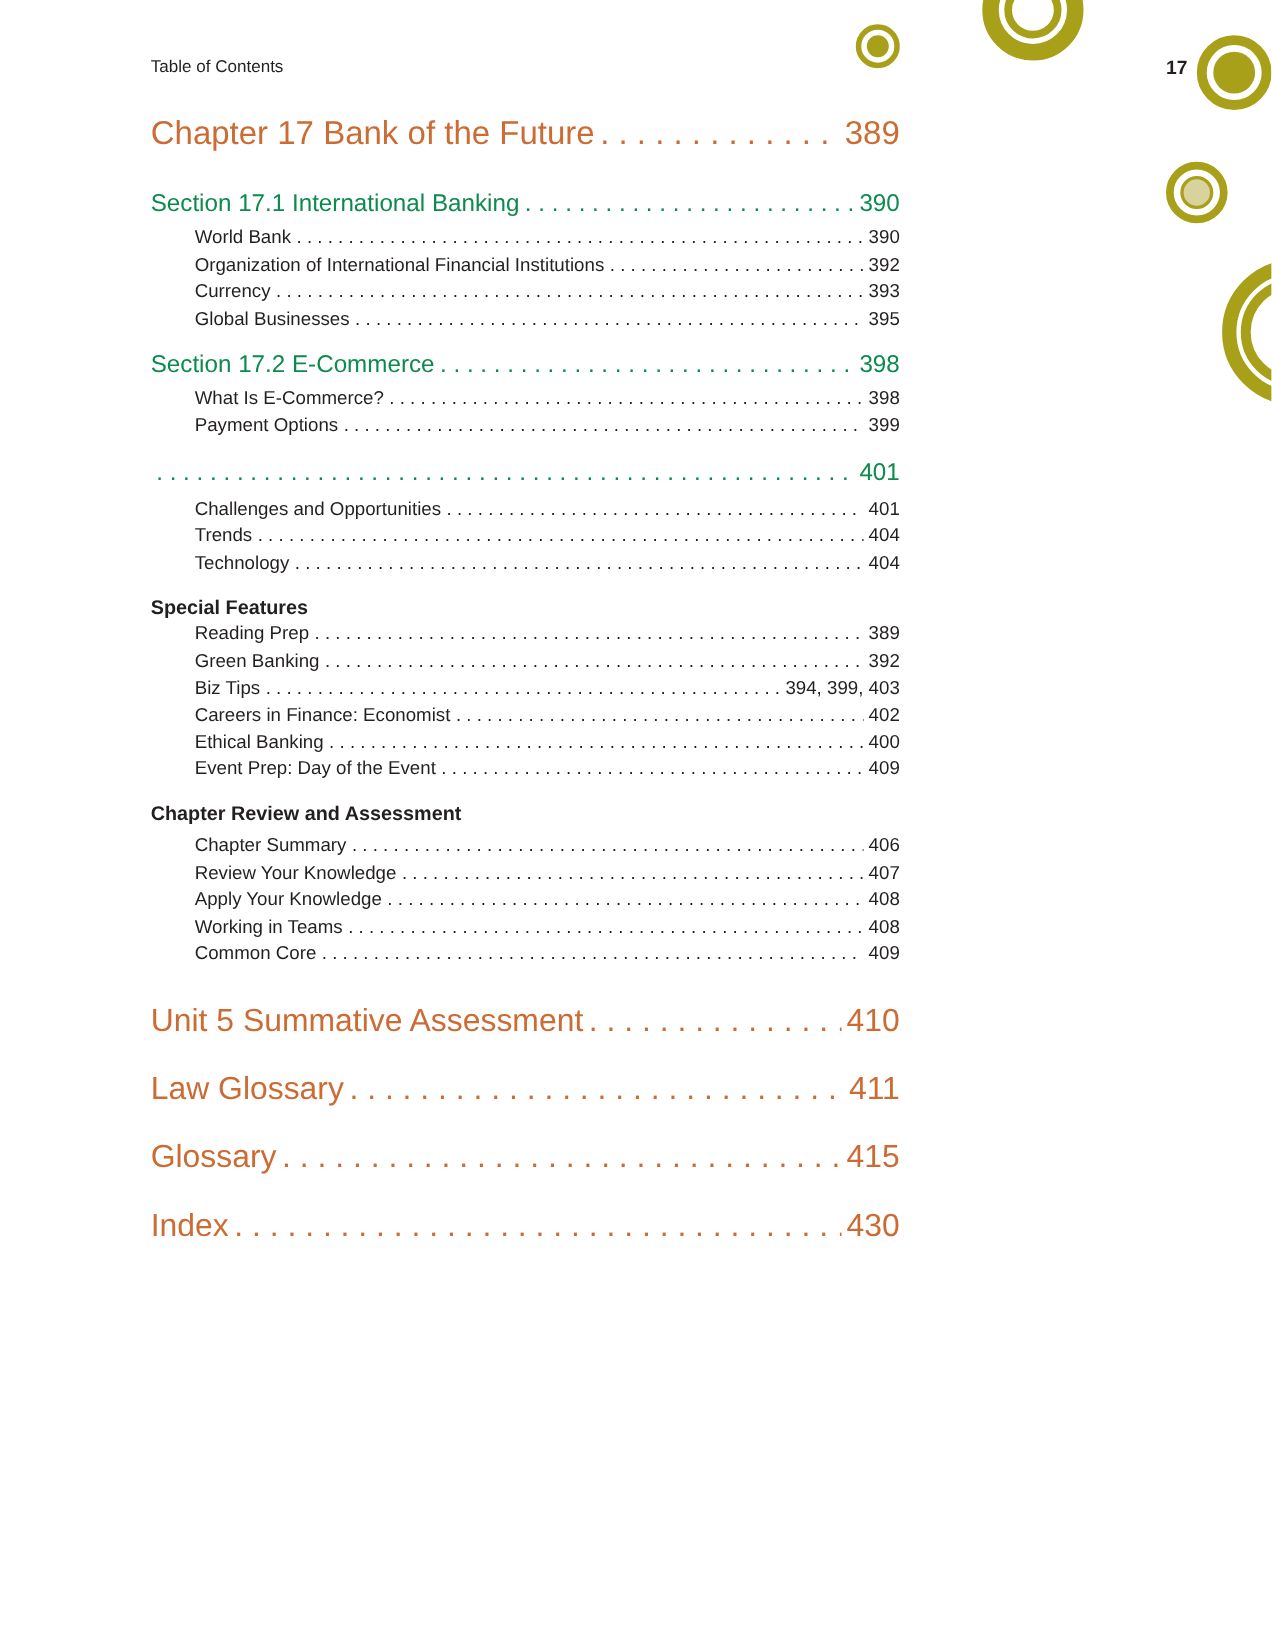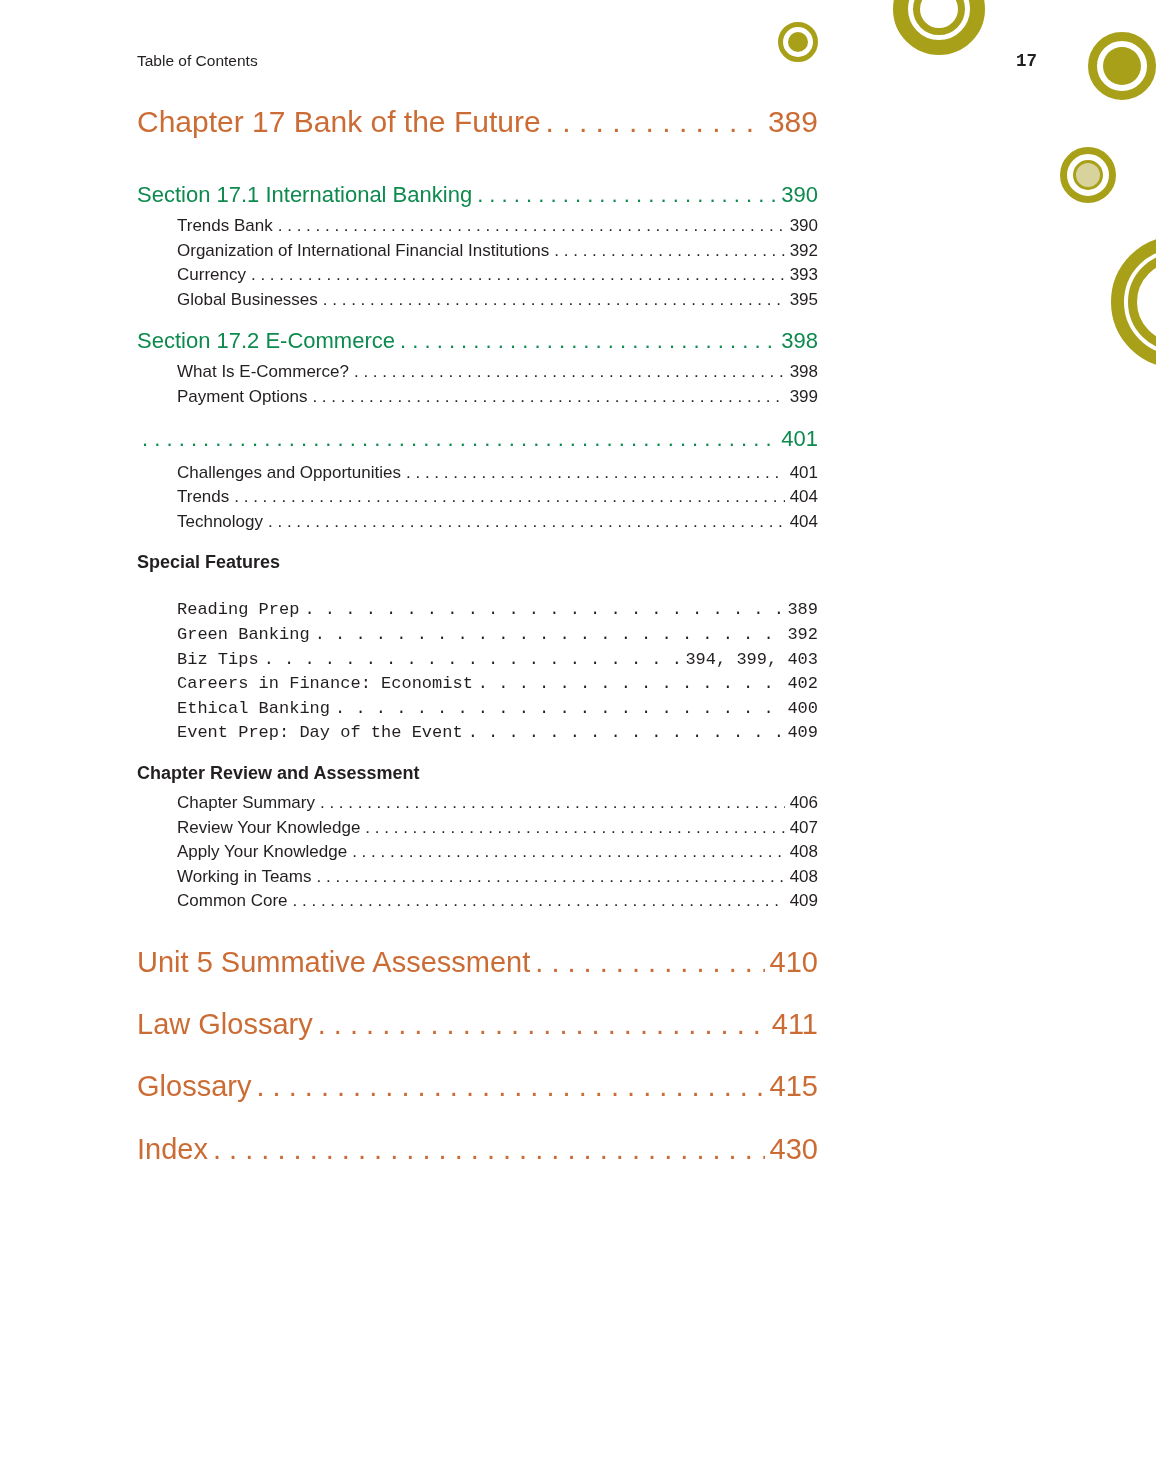--- a/index.html
+++ b/index.html
@@ -23,45 +23,45 @@
   .c-large-inner{left:913px;top:-17px;width:52px;height:52px;border-width:7px;}
   .c-bull-outer{left:1088px;top:32px;width:68px;height:68px;border-width:9px;}
   .c-bull-dot{left:1103px;top:47px;width:38px;height:38px;}
   .c-khaki-outer{left:1060px;top:147px;width:56px;height:56px;border-width:7px;}
   .c-khaki-inner{position:absolute;left:1073px;top:160px;width:30px;height:30px;border:3px solid var(--olive);border-radius:50%;background:var(--khaki);}
   .c-arc-outer{left:1111px;top:236px;width:132px;height:132px;border-width:13px;}
   .c-arc-inner{left:1128px;top:253px;width:98px;height:98px;border-width:9px;}
 
   
   .running-header{position:absolute;left:137px;top:51px;font-size:15.5px;line-height:20px;color:var(--text);}
-  .folio{position:absolute;left:1016px;top:51px;font-size:17.5px;line-height:20px;font-weight:bold;color:var(--text);font-family:Liberation Mono, monospace;}
+  .folio{position:absolute;left:1060px;top:51px;font-size:17.5px;line-height:20px;font-weight:bold;color:var(--text);}
 
   
   .content{position:absolute;left:137px;top:104px;width:681px;}
   .row{display:flex;align-items:baseline;}
   .row .label{white-space:nowrap;}
   .row .leader{flex:1 1 auto;overflow:hidden;white-space:nowrap;min-width:14px;}
   .row .leader::after{content:". . . . . . . . . . . . . . . . . . . . . . . . . . . . . . . . . . . . . . . . . . . . . . . . . . . . . . . . . . . . . . . . . . . . . . . . . . . . . . . . ";padding-left:5px;}
   .row .pagenum{white-space:nowrap;padding-left:5px;}
 
   .chapter-row{font-size:30px;line-height:36px;color:var(--orange);}
   .section-title{font-size:22px;line-height:28px;color:var(--green);}
   .group-title{font-size:18px;line-height:24px;font-weight:bold;color:var(--text);}
   .item{font-size:17px;line-height:24.6px;color:var(--text);}
   .indent{padding-left:40px;}
   .back-row{font-size:29px;line-height:36px;color:var(--orange);}
 
-  #sec1{margin-top:41px;}
+  #sec1{margin-top:31px;}
   #sec1-items{margin-top:5px;}
   #sec2{margin-top:15px;}
   #sec2-items{margin-top:5px;}
   #sec3{margin-top:15px;}
   #sec3-items{margin-top:8px;}
   #group1{margin-top:16px;}
-  #group1-items{margin-top:24px;font-family:Liberation Mono, monospace;}
+  #group1-items{margin-top:0;}
   #group2{margin-top:15px;}
   #group2-items{margin-top:6px;}
   #back1{margin-top:30px;}
   #back2{margin-top:26px;}
   #back3{margin-top:26px;text-align:right;}
   #back4{margin-top:27px;}
 </style>
 </head>
 <body>
 
@@ -89,21 +89,21 @@
       <span class="pagenum">389</span>
     </div>
 
     <div id="sec1" class="row section-title">
       <span class="label">Section 17.1 International Banking</span>
       <span class="leader"></span>
       <span class="pagenum">390</span>
     </div>
     <div id="sec1-items" class="indent">
       <div class="row item">
-        <span class="label">Trends Bank</span>
+        <span class="label">World Bank</span>
         <span class="leader"></span>
         <span class="pagenum">390</span>
       </div>
       <div class="row item">
         <span class="label">Organization of International Financial Institutions</span>
         <span class="leader"></span>
         <span class="pagenum">392</span>
       </div>
       <div class="row item">
         <span class="label">Currency</span>

